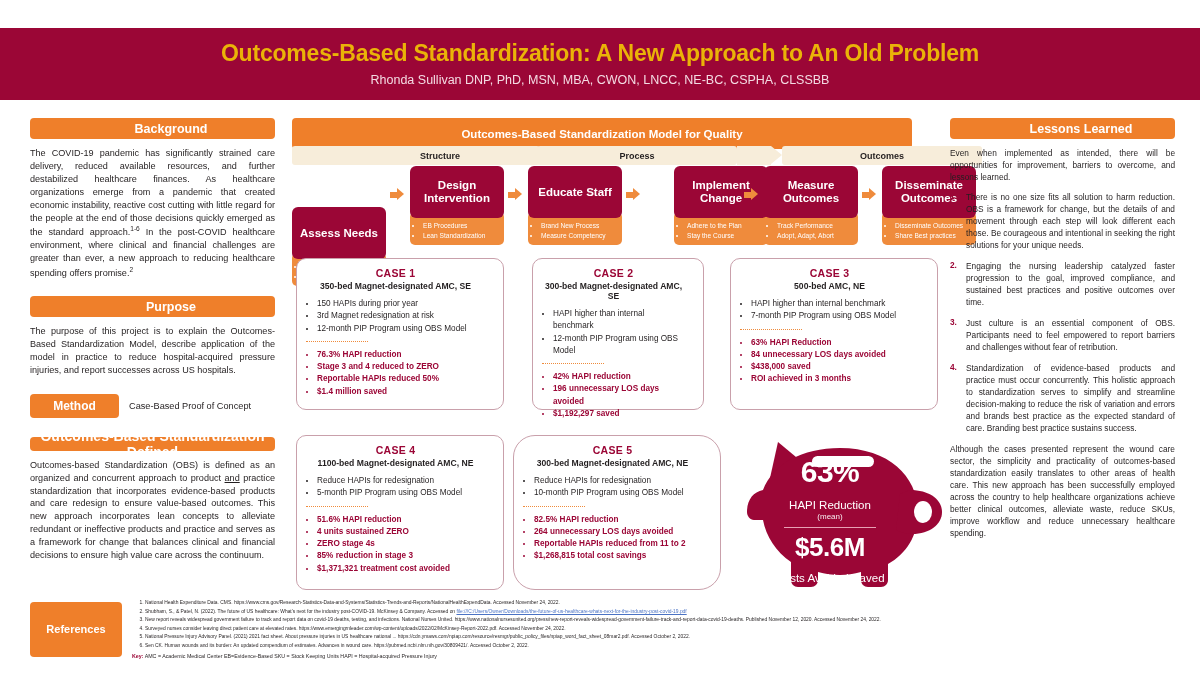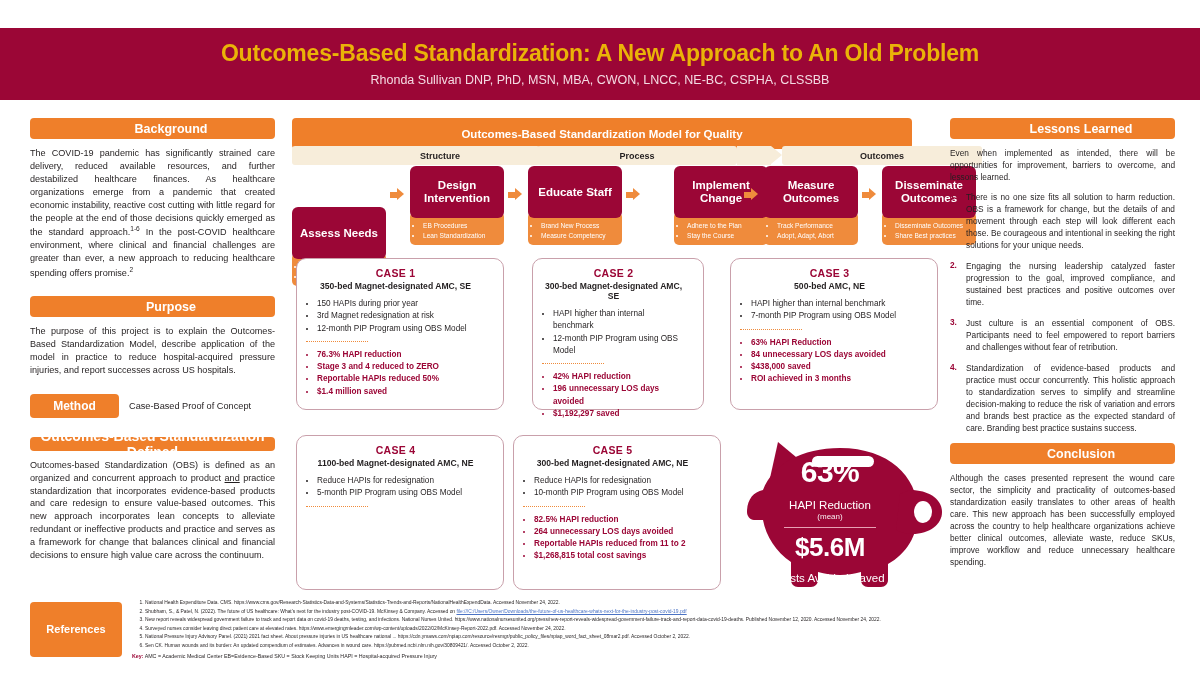--- a/index.html
+++ b/index.html
@@ -311,23 +311,30 @@
   </div>
 
   <div class="case" style="left:296px;top:435px;width:208px;height:155px;">
     <div class="case-title">CASE 4</div>
     <div class="case-sub">1100-bed Magnet-designated AMC, NE</div>
     <ul>
       <li>Reduce HAPIs for redesignation</li>
       <li>5-month PIP Program using OBS Model</li>
     </ul>
     <div class="dots"></div>
-  </div>
-
-  <div class="case" style="left:513px;top:435px;width:208px;height:155px;">
+    <ul class="res">
+      <li>51.6% HAPI reduction</li>
+      <li>4 units sustained ZERO</li>
+      <li>ZERO stage 4s</li>
+      <li>85% reduction in stage 3</li>
+      <li>$1,371,321 treatment cost avoided</li>
+    </ul>
+  </div>
+
+  <div class="case" style="left:513px;top:435px;width:208px;height:155px;border-radius:22px;">
     <div class="case-title">CASE 5</div>
     <div class="case-sub">300-bed Magnet-designated AMC, NE</div>
     <ul>
       <li>Reduce HAPIs for redesignation</li>
       <li>10-month PIP Program using OBS Model</li>
     </ul>
     <div class="dots"></div>
     <ul class="res">
       <li>82.5% HAPI reduction</li>
       <li>264 unnecessary LOS days avoided</li>
@@ -382,21 +389,20 @@
       </li>
       <li>
         <span class="ll-num">3.</span>
         <span class="ll-txt">Just culture is an essential component of OBS. Participants need to feel empowered to report barriers and challenges without fear of retribution.</span>
       </li>
       <li>
         <span class="ll-num">4.</span>
         <span class="ll-txt">Standardization of evidence-based products and practice must occur concurrently. This holistic approach to standardization serves to simplify and streamline decision-making to reduce the risk of variation and errors and brands best practice as the expected standard of care. Branding best practice sustains success.</span>
       </li>
     </ul>
-    <div class="bar bar-bg" style="margin-top:4px;">Conclusion</div>
     <div class="concl-text">Although the cases presented represent the wound care sector, the simplicity and practicality of outcomes-based standardization easily translates to other areas of health care. This new approach has been successfully employed across the country to help healthcare organizations achieve better clinical outcomes, alleviate waste, reduce SKUs, improve workflow and reduce unnecessary healthcare spending.</div>
   </div>
 
   <div class="refs-wrap">
     <div class="bar refs-bar">References</div>
     <div class="refs-list">
       <ol>
         <li>National Health Expenditure Data. CMS. https://www.cms.gov/Research-Statistics-Data-and-Systems/Statistics-Trends-and-Reports/NationalHealthExpendData. Accessed November 24, 2022.</li>
         <li><span>Shubham, S., &amp; Patel, N. (2022). The future of US healthcare: What's next for the industry post-COVID-19. McKinsey &amp; Company. Accessed on </span><a class="refs-link" href="#">file:///C:/Users/Owner/Downloads/the-future-of-us-healthcare-whats-next-for-the-industry-post-covid-19.pdf</a></li>
         <li>New report reveals widespread government failure to track and report data on covid-19 deaths, testing, and infections. National Nurses United. https://www.nationalnursesunited.org/press/new-report-reveals-widespread-government-failure-track-and-report-data-covid-19-deaths. Published November 12, 2020. Accessed November 24, 2022.</li>

